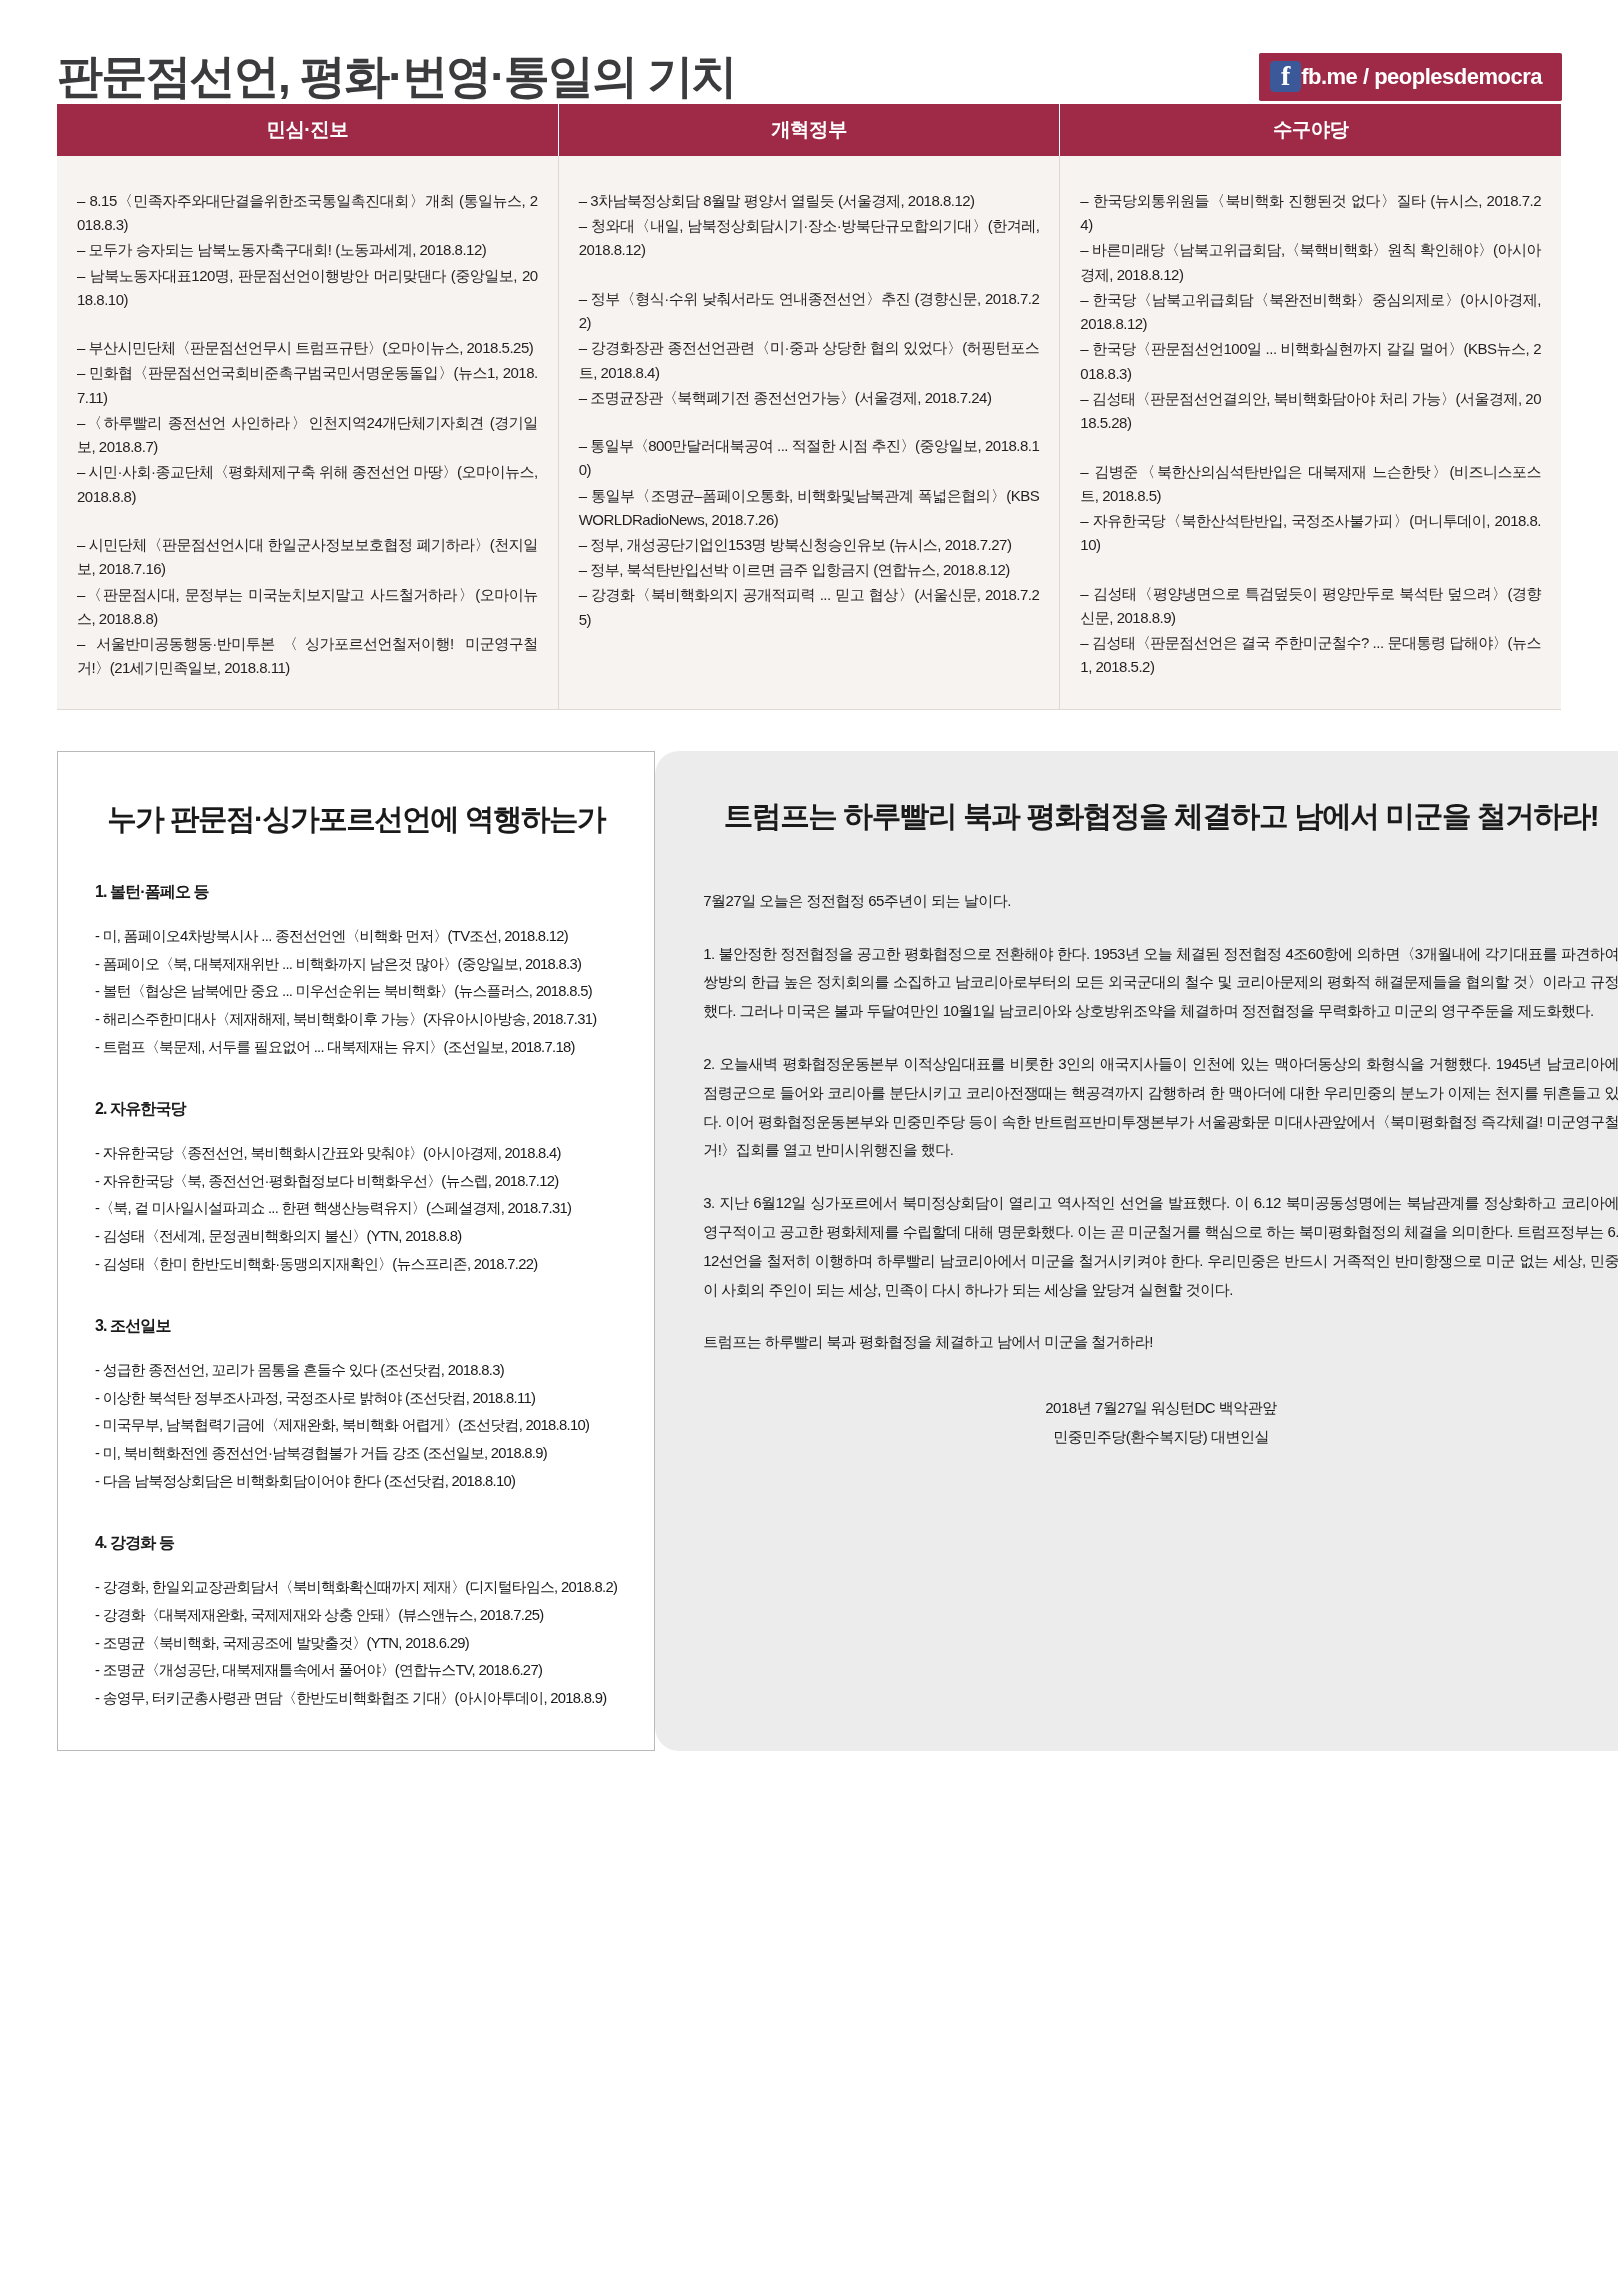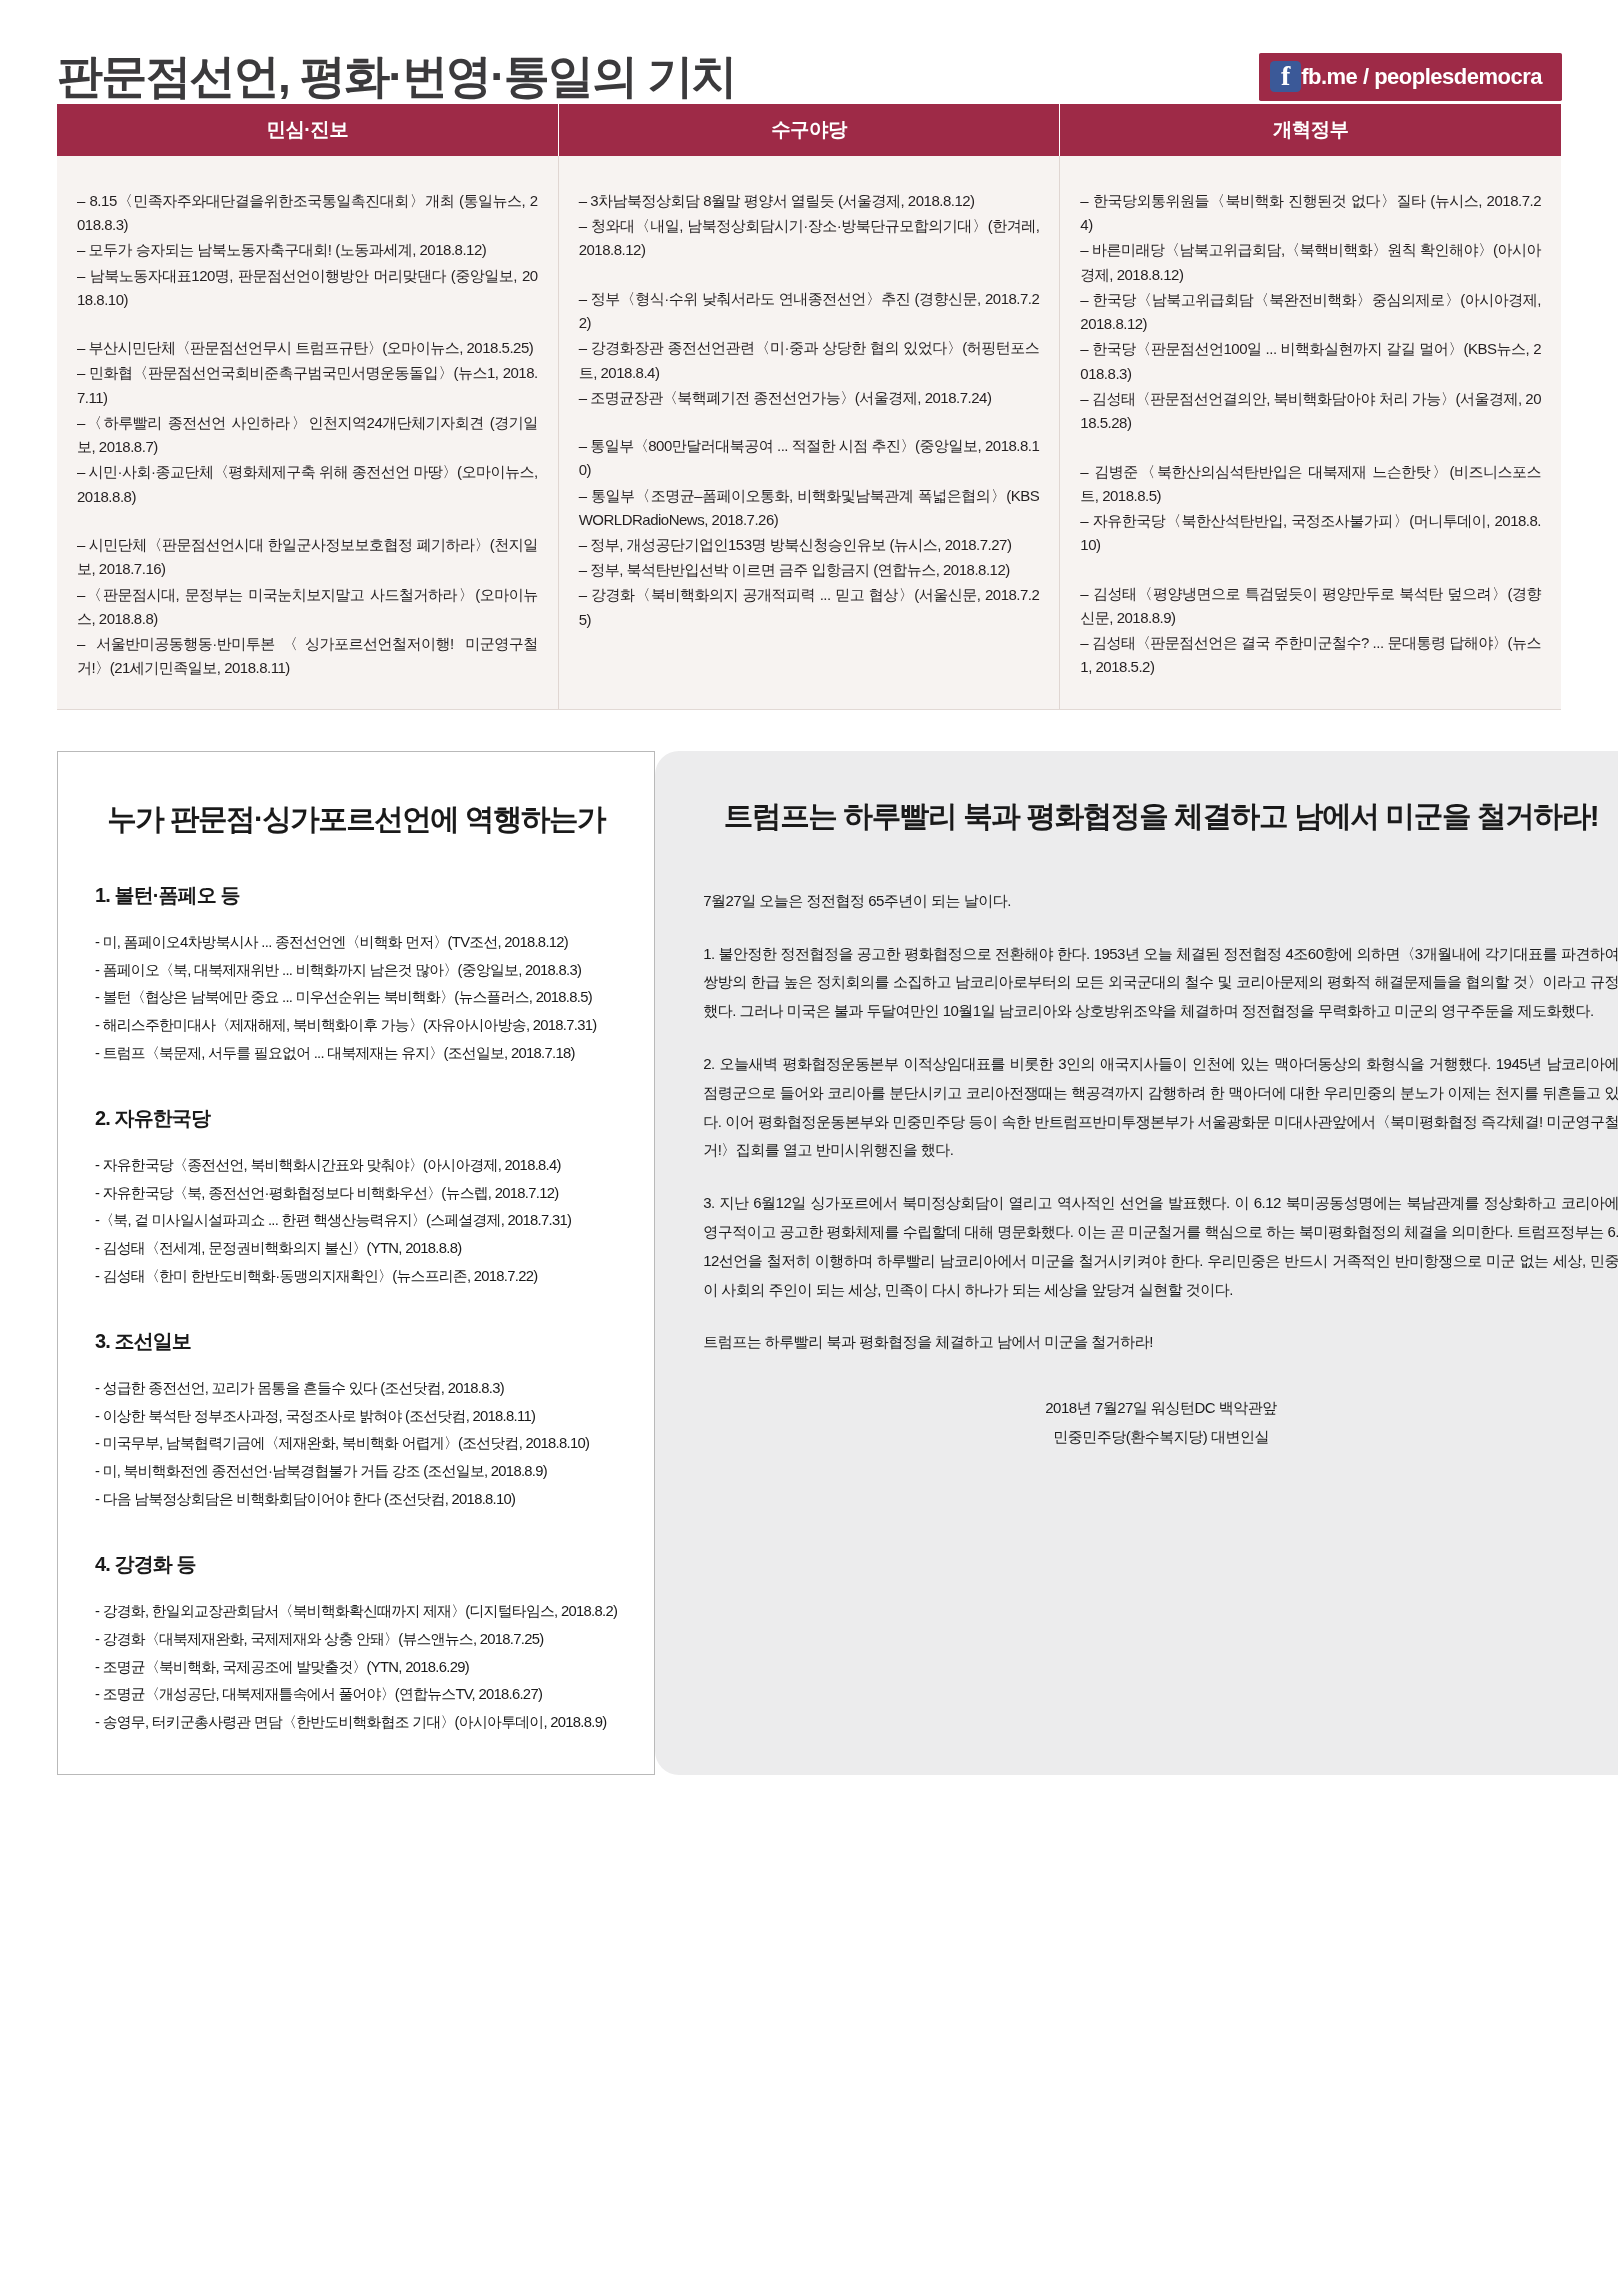--- a/index.html
+++ b/index.html
@@ -138,21 +138,21 @@
   .panel-left-title {
     text-align: center;
     font-size: 29.5px;
     font-weight: bold;
     letter-spacing: -1.5px;
     color: #1a1a1a;
     margin: 7.4px 0 44px 0;
     line-height: 1.25;
   }
   .sec-title {
-    font-size: 20px;
+    font-size: 16px;
     font-weight: bold;
     letter-spacing: -0.9px;
     color: #1a1a1a;
     margin: 0 0 20px 0;
   }
   .sec-block { margin-bottom: 37px; }
   .sec-block:last-child { margin-bottom: 0; }
   .sec-item {
     font-size: 14.8px;
     line-height: 1.88;
@@ -195,22 +195,22 @@
   <h1 class="masthead-title">판문점선언, 평화·번영·통일의 기치</h1>
   <div class="fb-badge">
     <span class="fb-glyph"></span>
     <span class="fb-url">fb.me / peoplesdemocra</span>
   </div>
 </div>
 
 <div class="clip-table">
   <div class="clip-head">
     <div>민심·진보</div>
+    <div>개혁정부</div>
     <div>수구야당</div>
-    <div>개혁정부</div>
   </div>
   <div class="clip-body">
 
     <div class="clip-col">
       <div class="clip-group">
         <p class="clip-item">– 8.15〈민족자주와대단결을위한조국통일촉진대회〉개최 (통일뉴스, 2018.8.3)</p>
         <p class="clip-item">– 모두가 승자되는 남북노동자축구대회! (노동과세계, 2018.8.12)</p>
         <p class="clip-item">– 남북노동자대표120명, 판문점선언이행방안 머리맞댄다 (중앙일보, 2018.8.10)</p>
       </div>
       <div class="clip-group">

